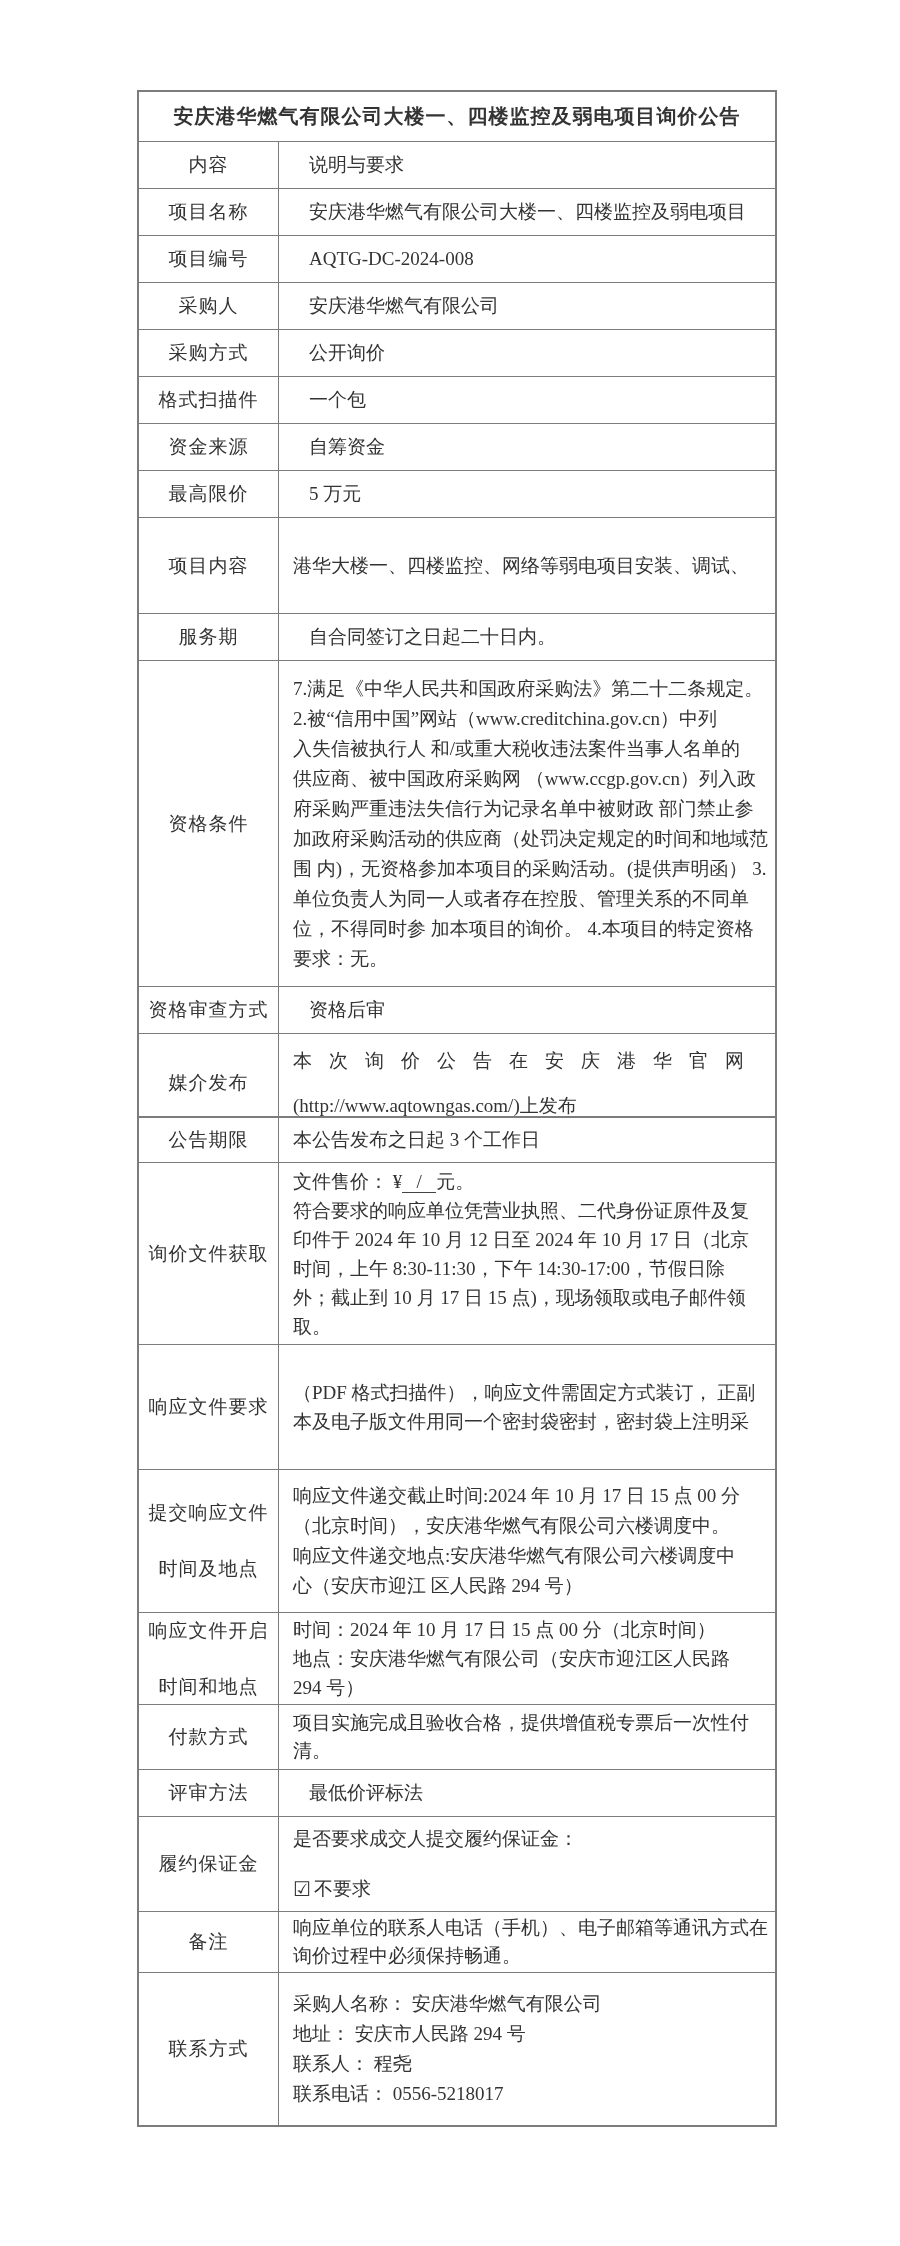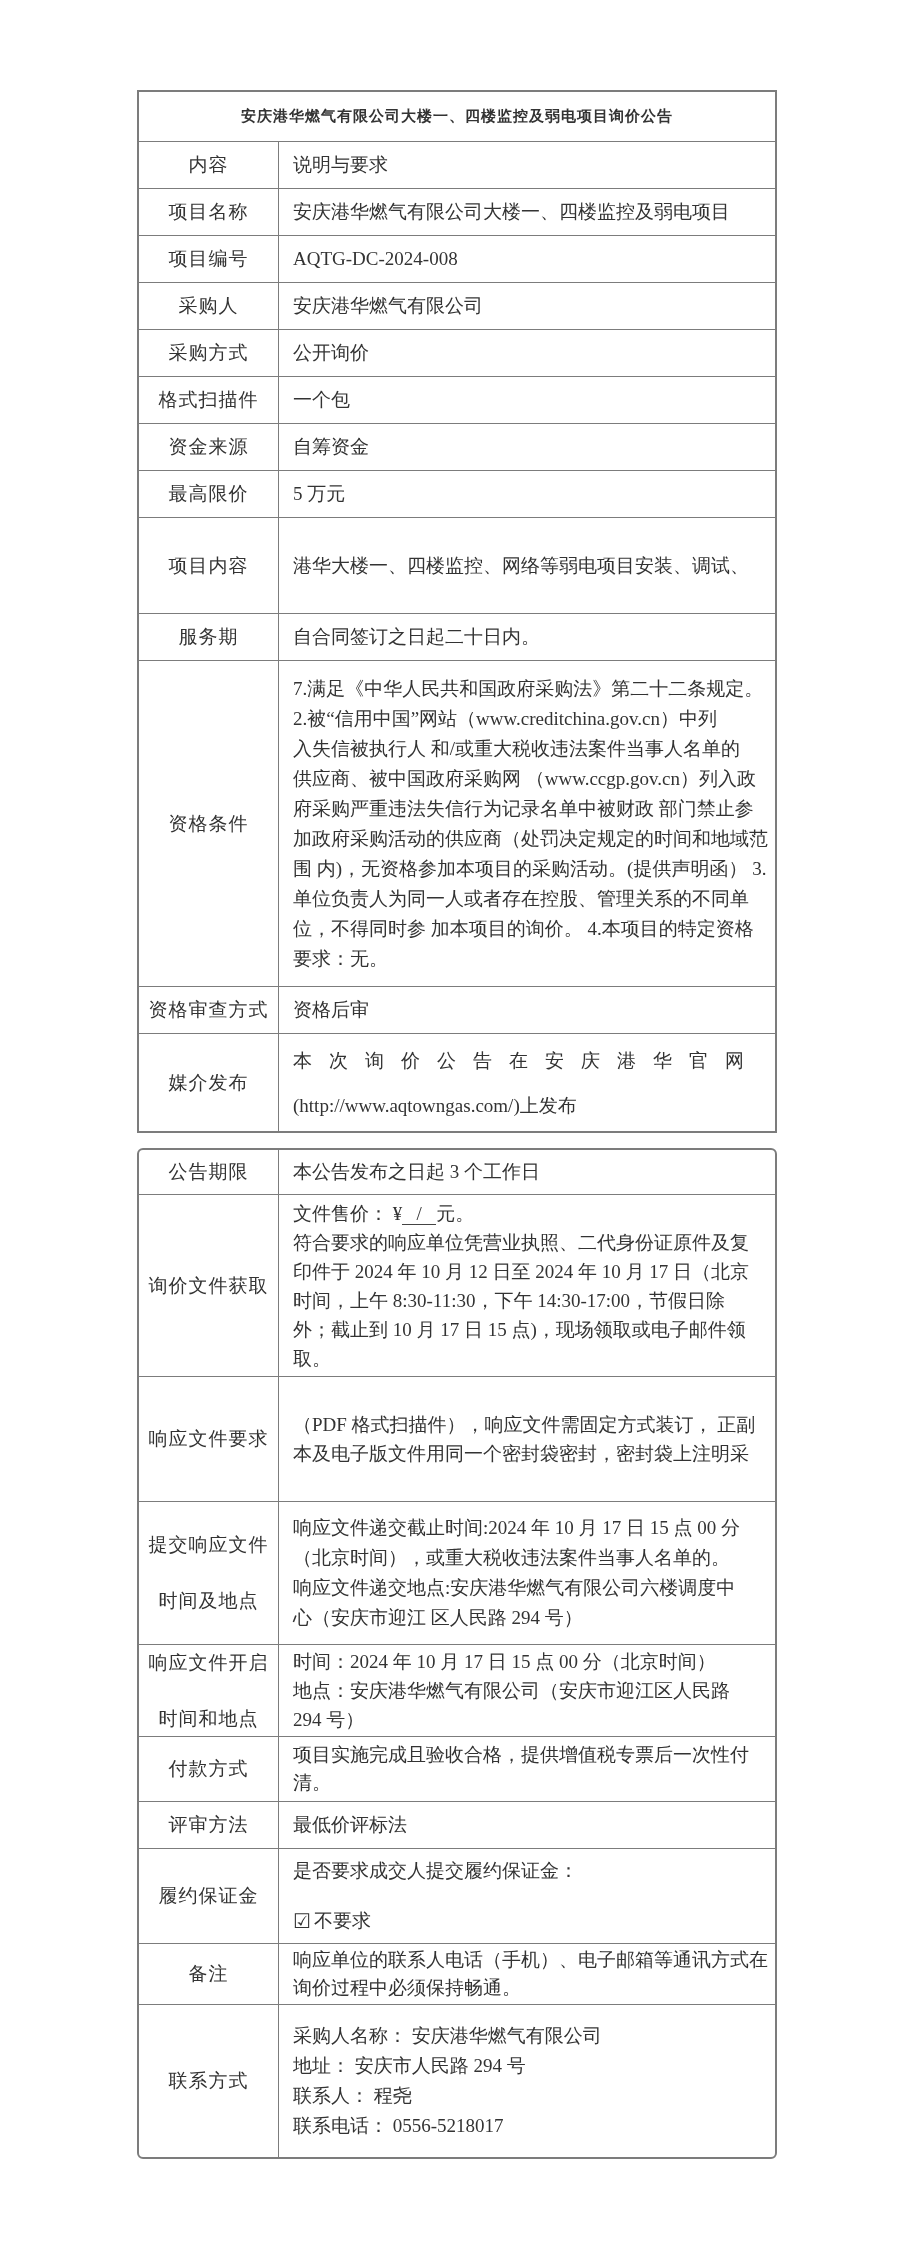--- a/index.html
+++ b/index.html
@@ -5,24 +5,24 @@
   html,body{margin:0;padding:0;}
   body{
     width:900px;height:2246px;position:relative;background:#ffffff;
     font-family:"Liberation Serif","DejaVu Serif",serif;color:#333333;
   }
   .doc-table{
     position:absolute;left:137px;width:640px;box-sizing:border-box;
     border:2px solid #7c7c7c;background:#ffffff;
   }
   #table1{top:90px;}
-  #table2{top:1148px;border-radius:6px;}
+  #table2{top:1116px;}
   .title-row{
     box-sizing:border-box;height:50px;line-height:48px;text-align:center;
-    font-weight:bold;font-size:15px;border-bottom:1.5px solid #7c7c7c;
+    font-weight:bold;font-size:20px;border-bottom:1.5px solid #7c7c7c;
     letter-spacing:1px;
   }
   .row{
     display:grid;grid-template-columns:140px 1fr;box-sizing:border-box;
     border-bottom:1.5px solid #7c7c7c;
   }
   .row:last-child{border-bottom:none;}
   .cell{box-sizing:border-box;overflow:hidden;}
   .label{
     border-right:1.5px solid #7c7c7c;display:flex;flex-direction:column;
@@ -43,21 +43,21 @@
   .spread{letter-spacing:17px;}
   .blank{
     display:inline-block;min-width:34px;text-align:center;
     border-bottom:1.5px solid #444444;line-height:20px;
   }
   .check-line{display:flex;align-items:center;}
   .gap-top{margin-top:22px;}
   .checkbox{
     font-family:"DejaVu Sans",sans-serif;font-size:20px;margin-right:3px;
   }
-  .h45{height:45px;} .h47{height:47px;} .h61{height:61px;}
+  .h45{height:45px;} .h47{height:47px;gap:16px;} .h61{height:61px;}
   .h65{height:65px;} .h92{height:92px;} .h95{height:95px;} .h96{height:96px;}
   .h97{height:97px;} .h125{height:125px;} .h143{height:143px;}
   .h152{height:152px;} .h182{height:182px;} .h326{height:326px;}
 </style>
 </head>
 <body>
 
 <div class="doc-table" id="table1">
   <div class="title-row">安庆港华燃气有限公司大楼一、四楼监控及弱电项目询价公告</div>
 
@@ -194,21 +194,21 @@
     </div>
   </div>
 
   <div class="row h143">
     <div class="cell label">
       <div class="l1">提交响应文件</div>
       <div class="l2">时间及地点</div>
     </div>
     <div class="cell value lh30">
       <div class="line">响应文件递交截止时间:2024 年 10 月 17 日 15 点 00 分</div>
-      <div class="line">（北京时间），或重大税收违法案件当事人名单的。</div>
+      <div class="line">（北京时间），安庆港华燃气有限公司六楼调度中。</div>
       <div class="line">响应文件递交地点:安庆港华燃气有限公司六楼调度中</div>
       <div class="line">心（安庆市迎江 区人民路 294 号）</div>
     </div>
   </div>
 
   <div class="row h92">
     <div class="cell label">
       <div class="l1">响应文件开启</div>
       <div class="l2">时间和地点</div>
     </div>

